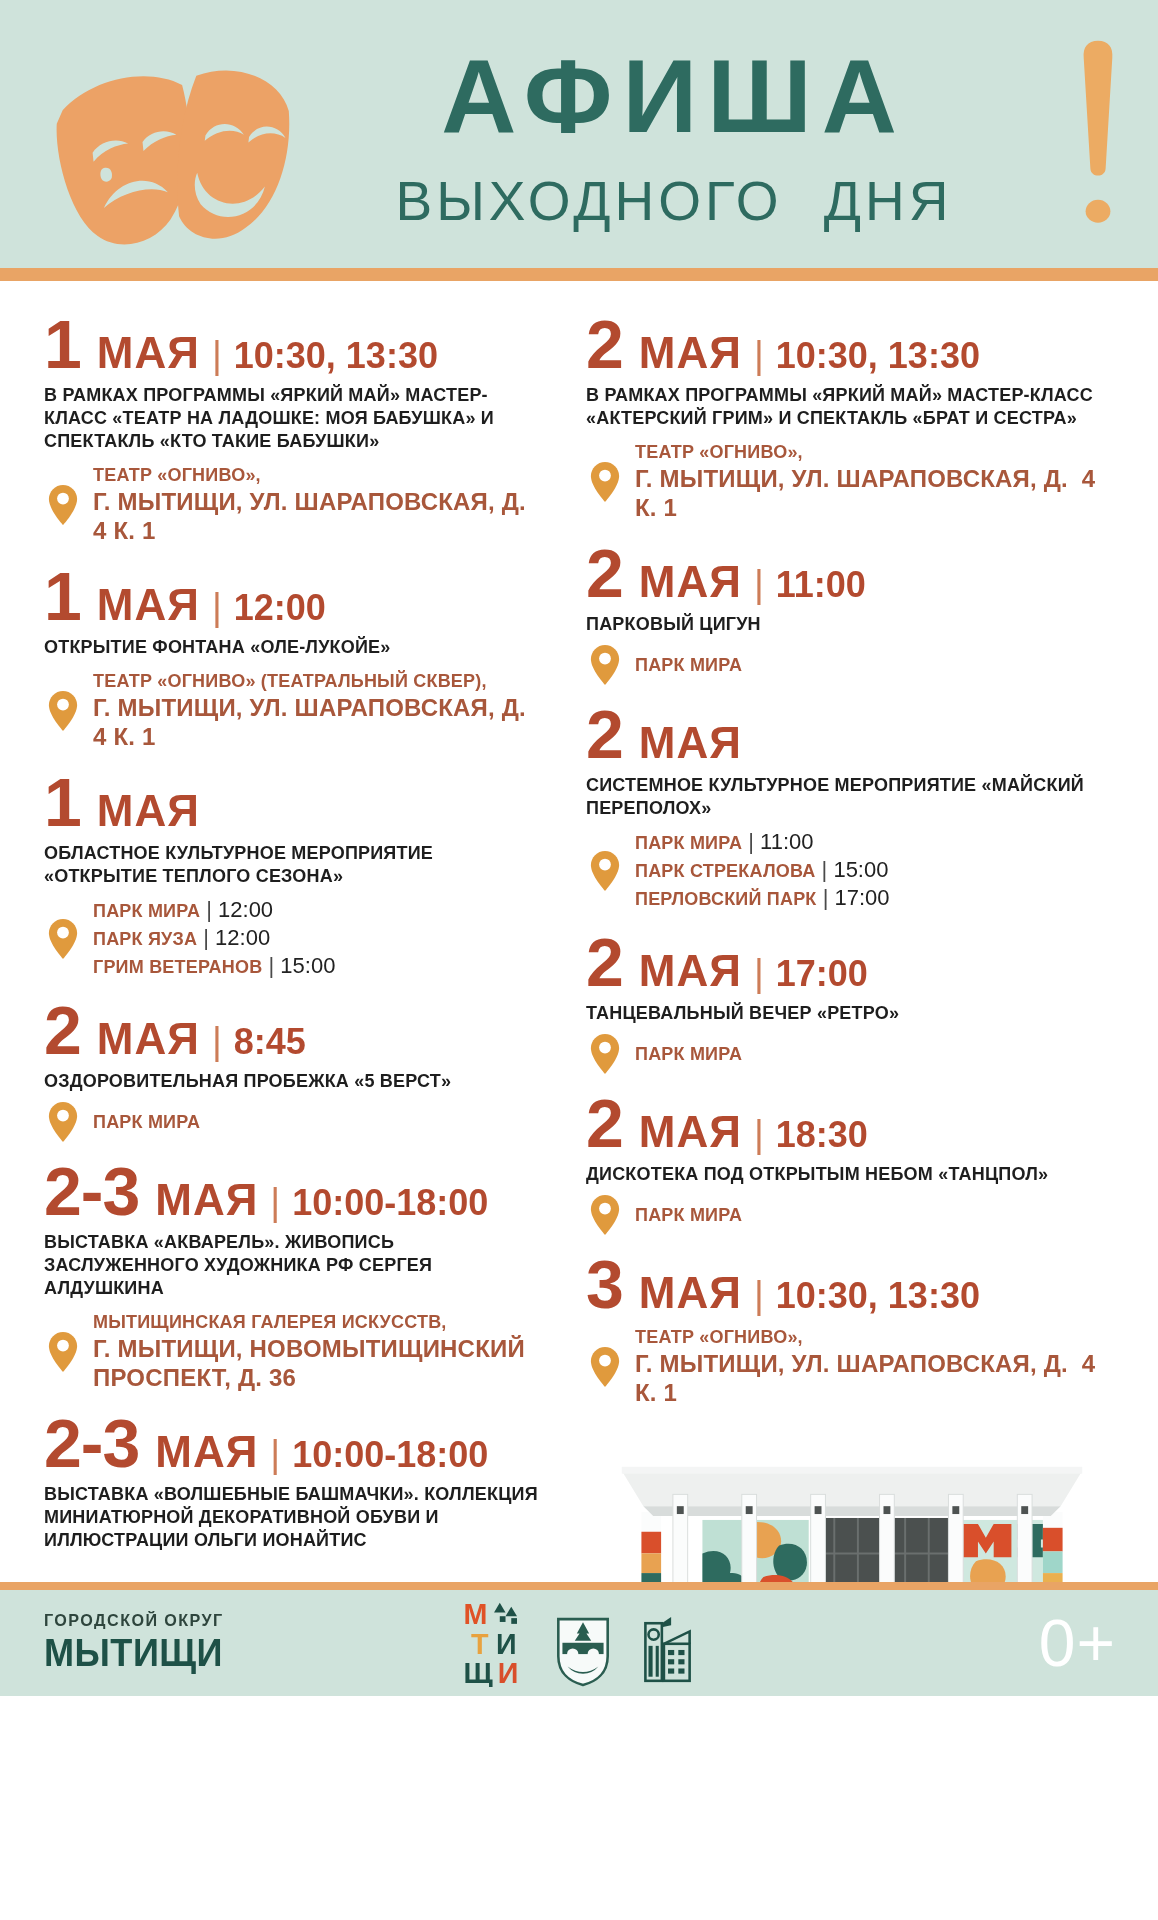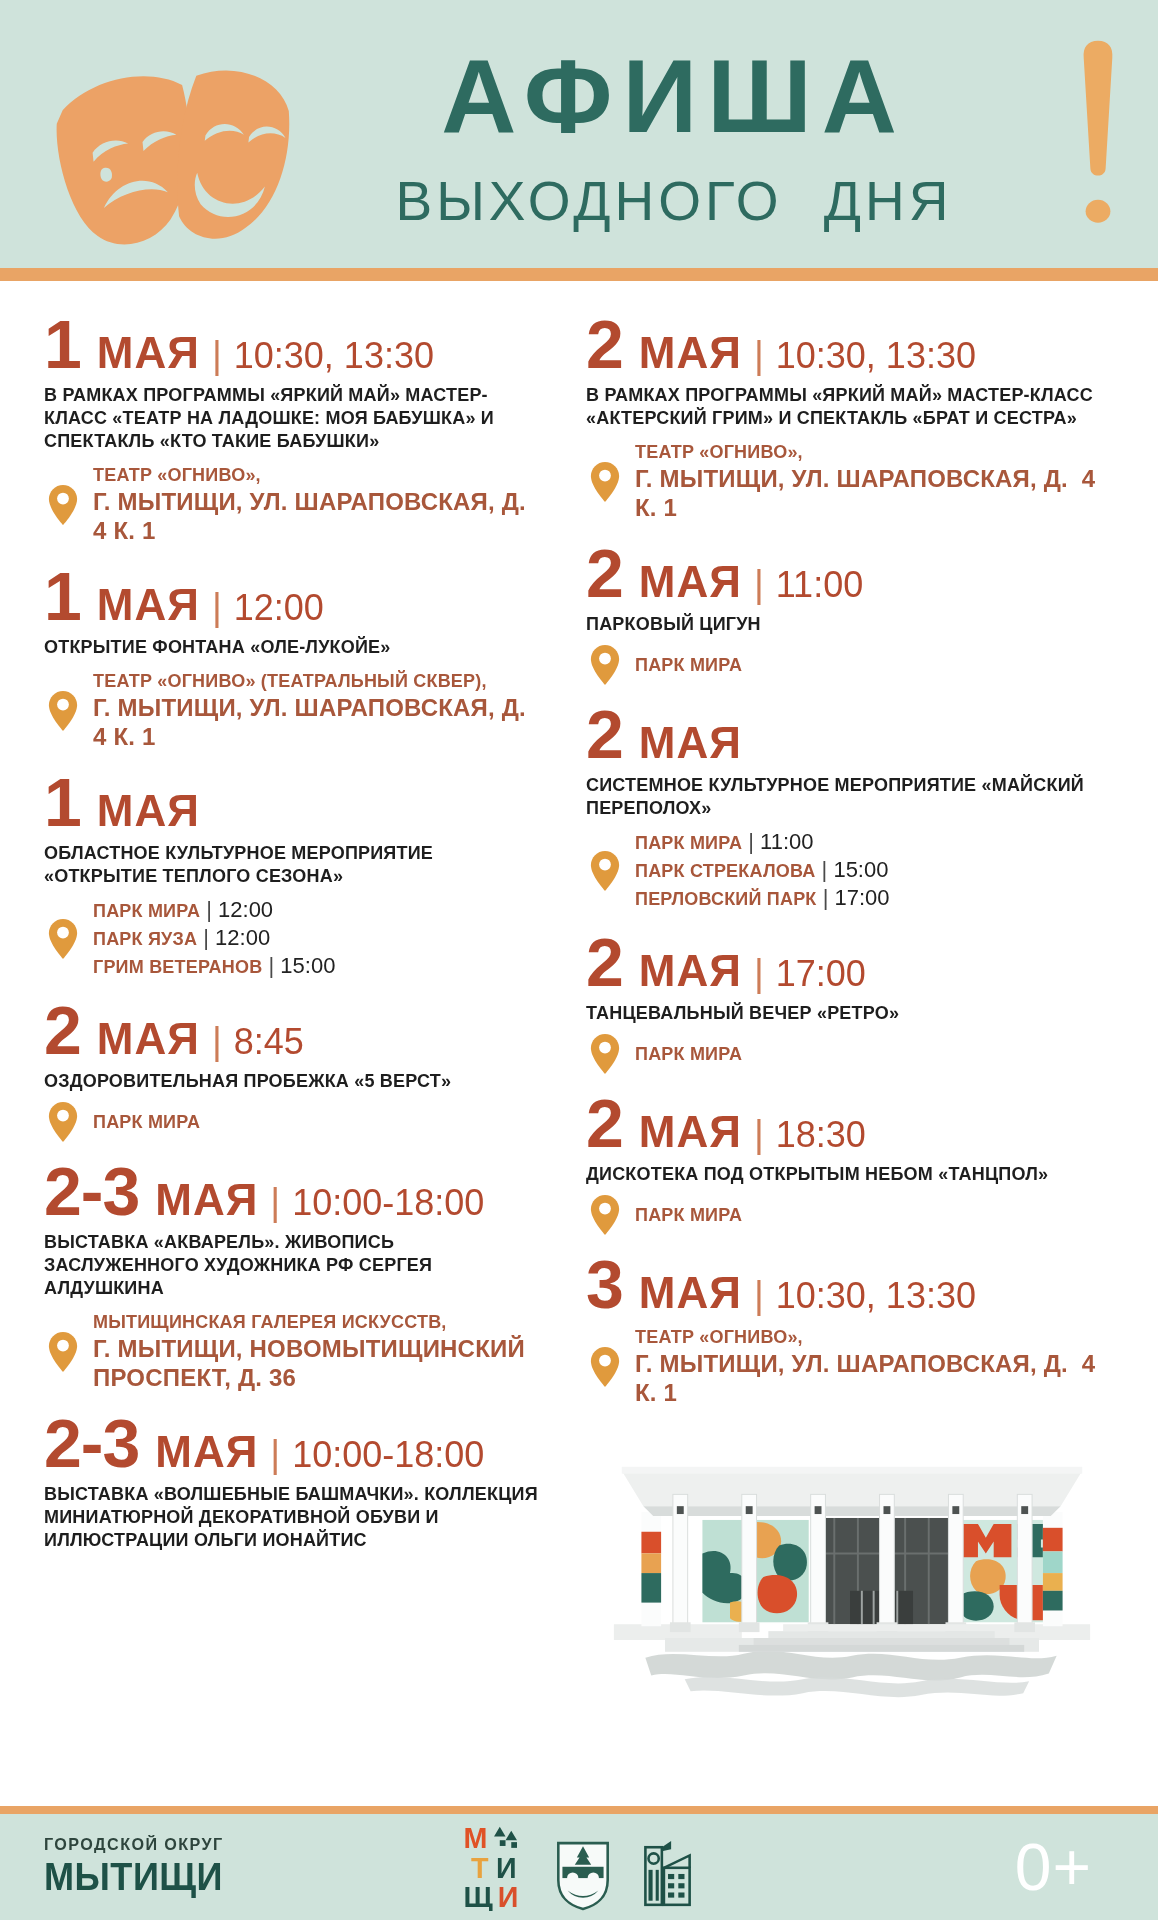--- a/index.html
+++ b/index.html
@@ -10,21 +10,21 @@
     --mask:#eca266;
     --rust:#b34a2f;
     --rust-light:#cd7c57;
     --loc:#a8573b;
     --ink:#1e1e1e;
     --pin:#e09a3d;
   }
   *{margin:0;padding:0;box-sizing:border-box;}
   html,body{background:#ffffff;}
   body{font-family:"Liberation Sans","DejaVu Sans",sans-serif;}
-  .page{width:1158px;height:1920px;margin:0 auto;background:#ffffff;display:flex;flex-direction:column;overflow:hidden;position:relative;}
+  .page{width:1158px;height:1696px;margin:0 auto;background:#ffffff;display:flex;flex-direction:column;overflow:hidden;position:relative;}
 
   
   .header{height:268px;background:var(--mint);display:flex;align-items:center;flex:0 0 auto;}
   .masks-wrap{width:310px;flex:0 0 auto;display:flex;justify-content:center;align-items:center;padding-top:12px;}
   .title-block{flex:1;display:flex;flex-direction:column;align-items:center;justify-content:center;padding-top:8px;}
   .title-main{color:var(--teal);font-size:104px;font-weight:bold;letter-spacing:10px;line-height:1.02;}
   .title-sub{color:var(--teal);font-size:55px;font-weight:500;letter-spacing:4px;word-spacing:22px;margin-top:20px;}
   .excl-wrap{width:120px;flex:0 0 auto;display:flex;justify-content:center;align-items:center;padding-top:6px;}
   .divider-bar{height:13px;background:var(--orange);flex:0 0 auto;}
 
@@ -32,38 +32,38 @@
   .body{flex:1 1 auto;min-height:0;overflow:hidden;padding:34px 40px 0 44px;display:flex;gap:36px;background:#ffffff;}
   .col{display:flex;flex-direction:column;}
   .col-left{width:506px;flex:0 0 auto;}
   .col-right{flex:1 1 auto;min-width:0;}
 
   .event{margin-bottom:20px;}
   .event-head{display:flex;align-items:baseline;gap:16px;color:var(--rust);margin-bottom:6px;}
   .day{font-size:68px;font-weight:bold;line-height:0.88;letter-spacing:-1px;}
   .month{font-size:44px;font-weight:bold;letter-spacing:1px;}
   .head-sep{font-size:38px;font-weight:300;color:var(--rust-light);margin:0 -4px;}
-  .head-time{font-size:36px;font-weight:400;}
+  .head-time{font-size:36px;font-weight:700;}
   .event-title{font-size:18px;line-height:1.28;font-weight:600;color:var(--ink);letter-spacing:0.2px;margin-bottom:9px;max-width:99%;}
   .event-loc{display:flex;align-items:center;gap:15px;padding-left:4px;}
   .pin{width:30px;height:40px;flex:0 0 auto;}
   .loc-lines{display:flex;flex-direction:column;}
   .loc-line{line-height:26px;white-space:pre-wrap;}
   .loc-name{color:var(--loc);font-size:18px;font-weight:bold;letter-spacing:0.2px;}
   .loc-addr{color:var(--loc);font-size:24px;font-weight:700;letter-spacing:0.2px;}
   .loc-sep{color:#4a4a4a;font-size:22px;font-weight:300;}
   .loc-time{color:#222222;font-size:22px;font-weight:400;}
 
   .building-wrap{margin-top:26px;width:100%;display:flex;justify-content:center;}
   .building-wrap svg{width:540px;height:246px;}
 
   
   .footer{flex:0 0 auto;height:114px;display:flex;flex-direction:column;}
   .footer-line{height:8px;background:var(--orange);}
-  .footer-inner{flex:1;background:var(--mint);display:flex;align-items:center;justify-content:space-between;padding:0 66px 0 44px;}
+  .footer-inner{flex:1;background:var(--mint);display:flex;align-items:center;justify-content:space-between;padding:0 42px 0 44px;}
   .footer-left{display:flex;flex-direction:column;justify-content:center;}
   .district{color:#2e453d;font-size:17px;font-weight:600;letter-spacing:1.5px;transform:scaleX(0.95);transform-origin:left;}
   .city{color:var(--teal-dark);font-size:38px;font-weight:bold;letter-spacing:0.5px;transform:scaleX(0.95);transform-origin:left;margin-top:1px;}
   .footer-logos{display:flex;align-items:flex-end;gap:26px;position:absolute;left:50%;transform:translateX(-50%);}
   .age-rating{color:#ffffff;font-size:66px;font-weight:400;letter-spacing:1px;}
 </style>
 </head>
 <body>
 
 <div class="page">

